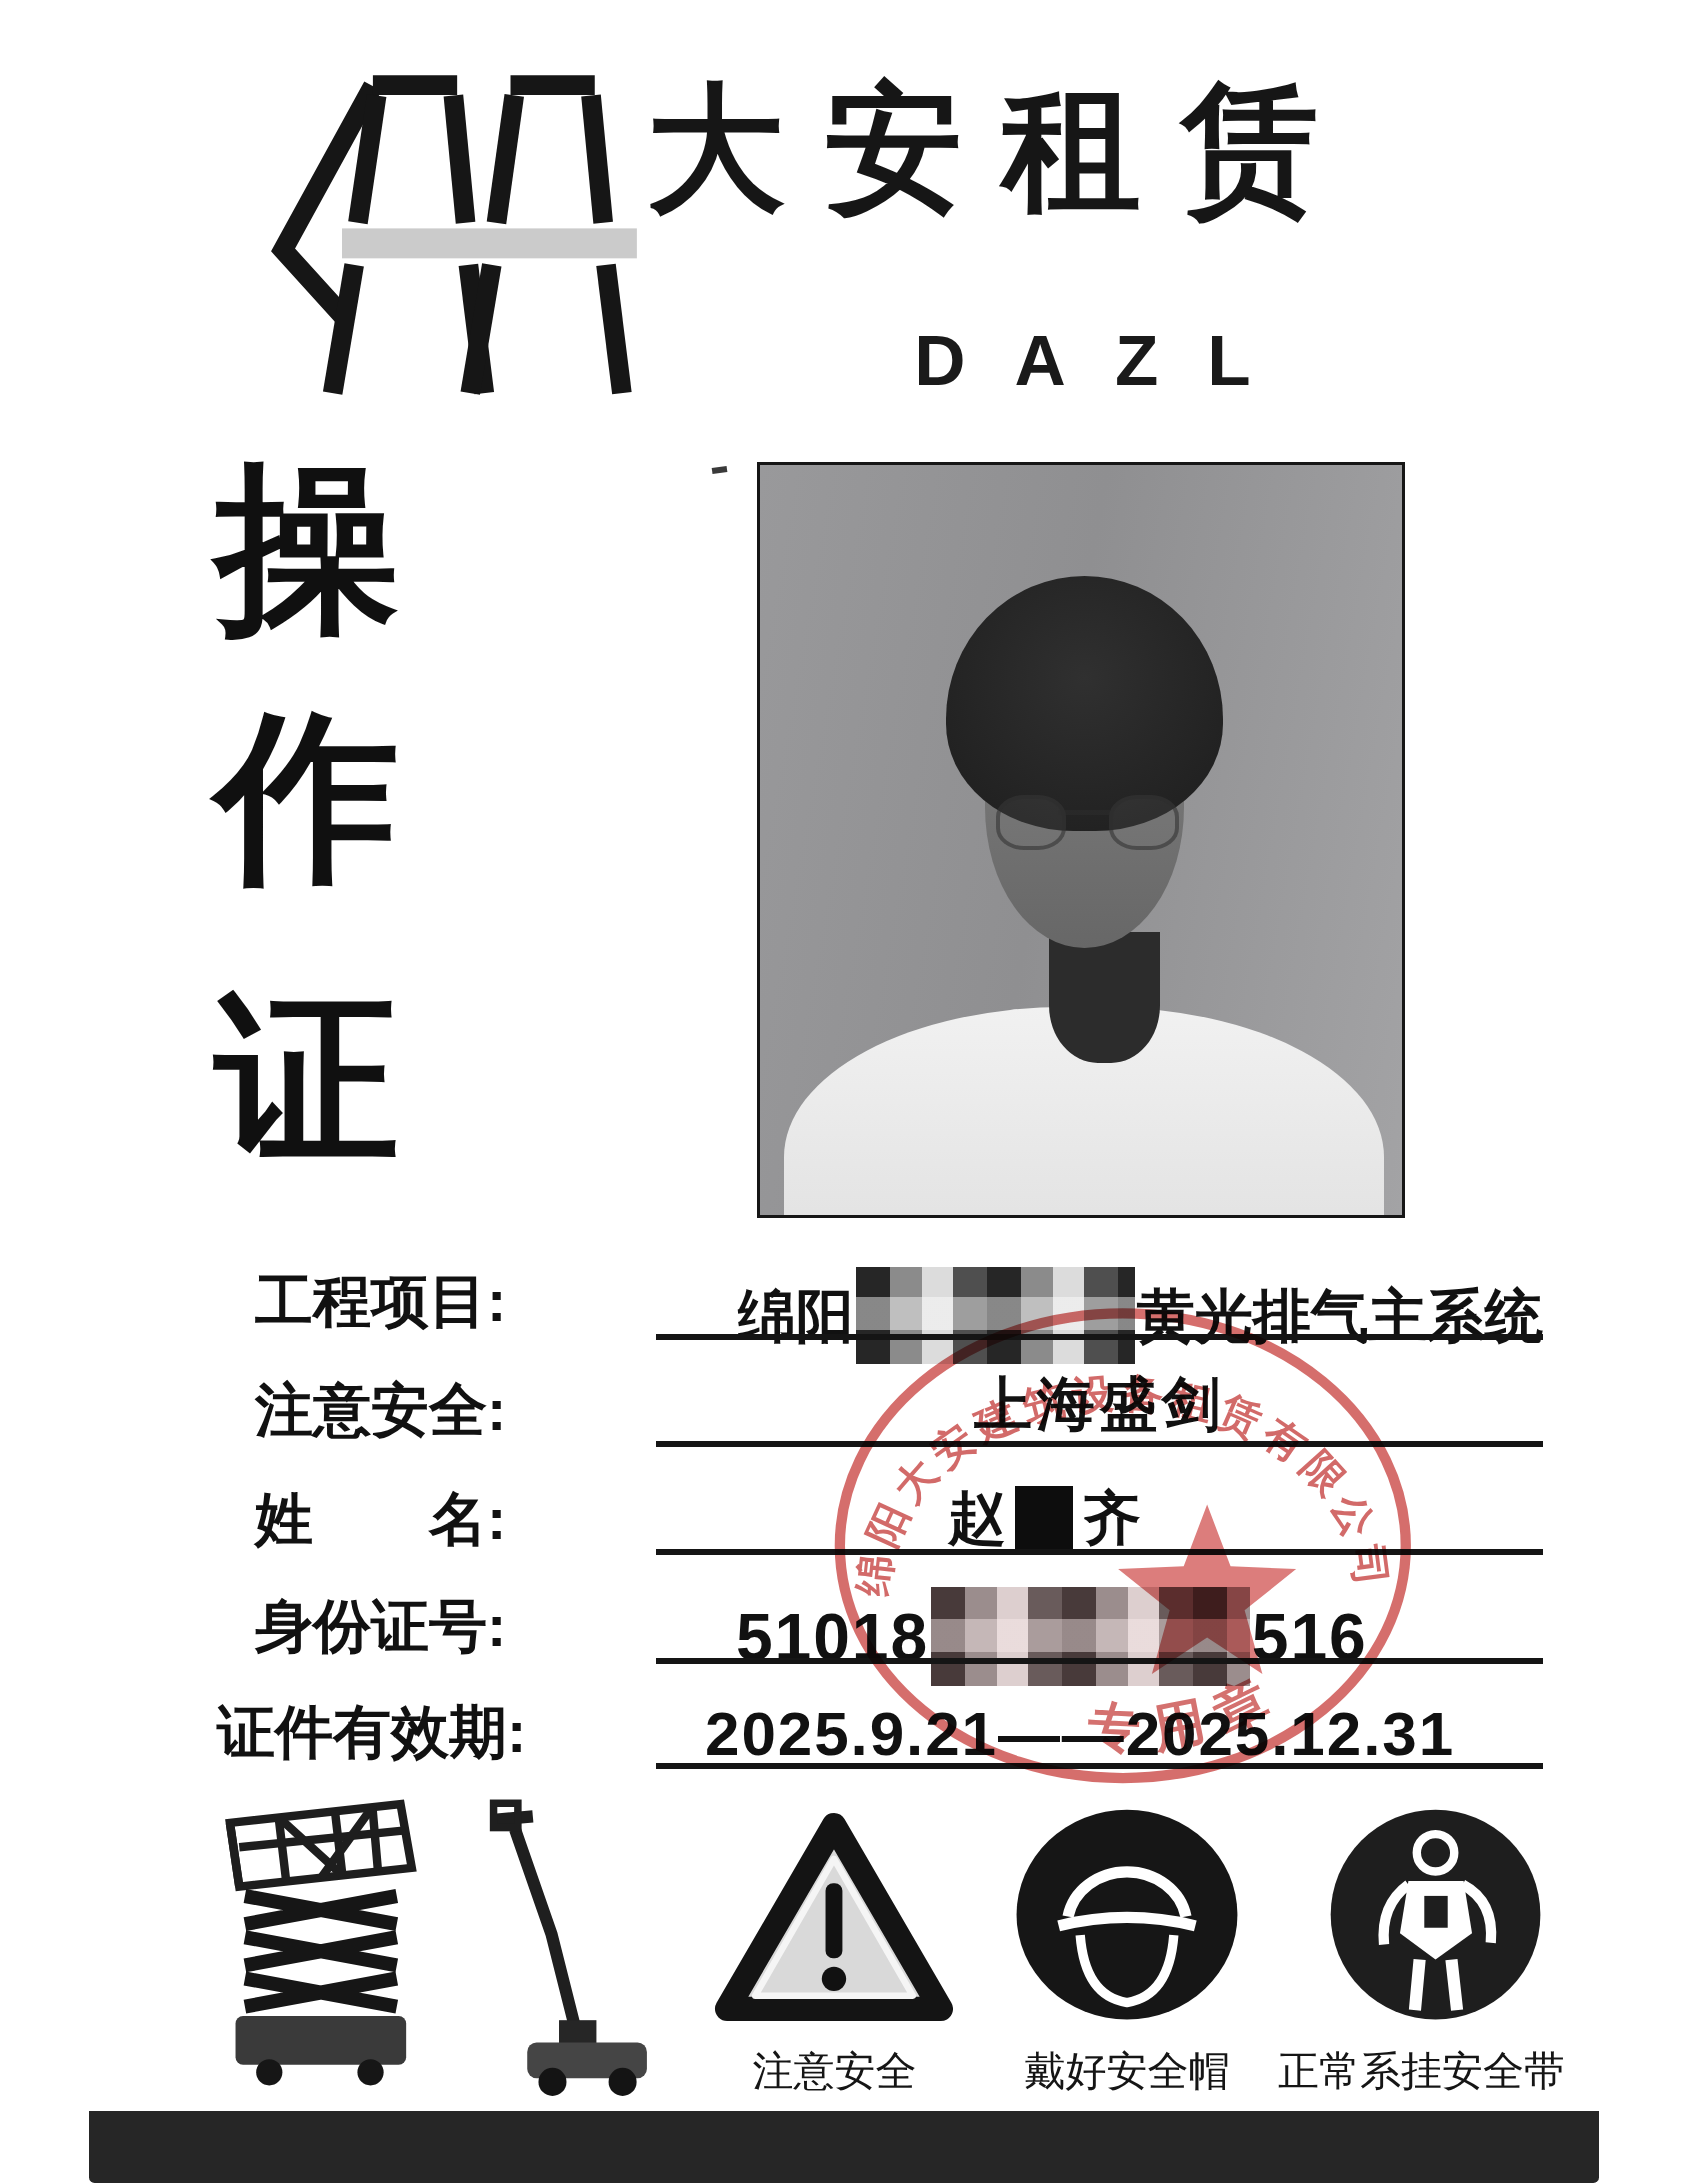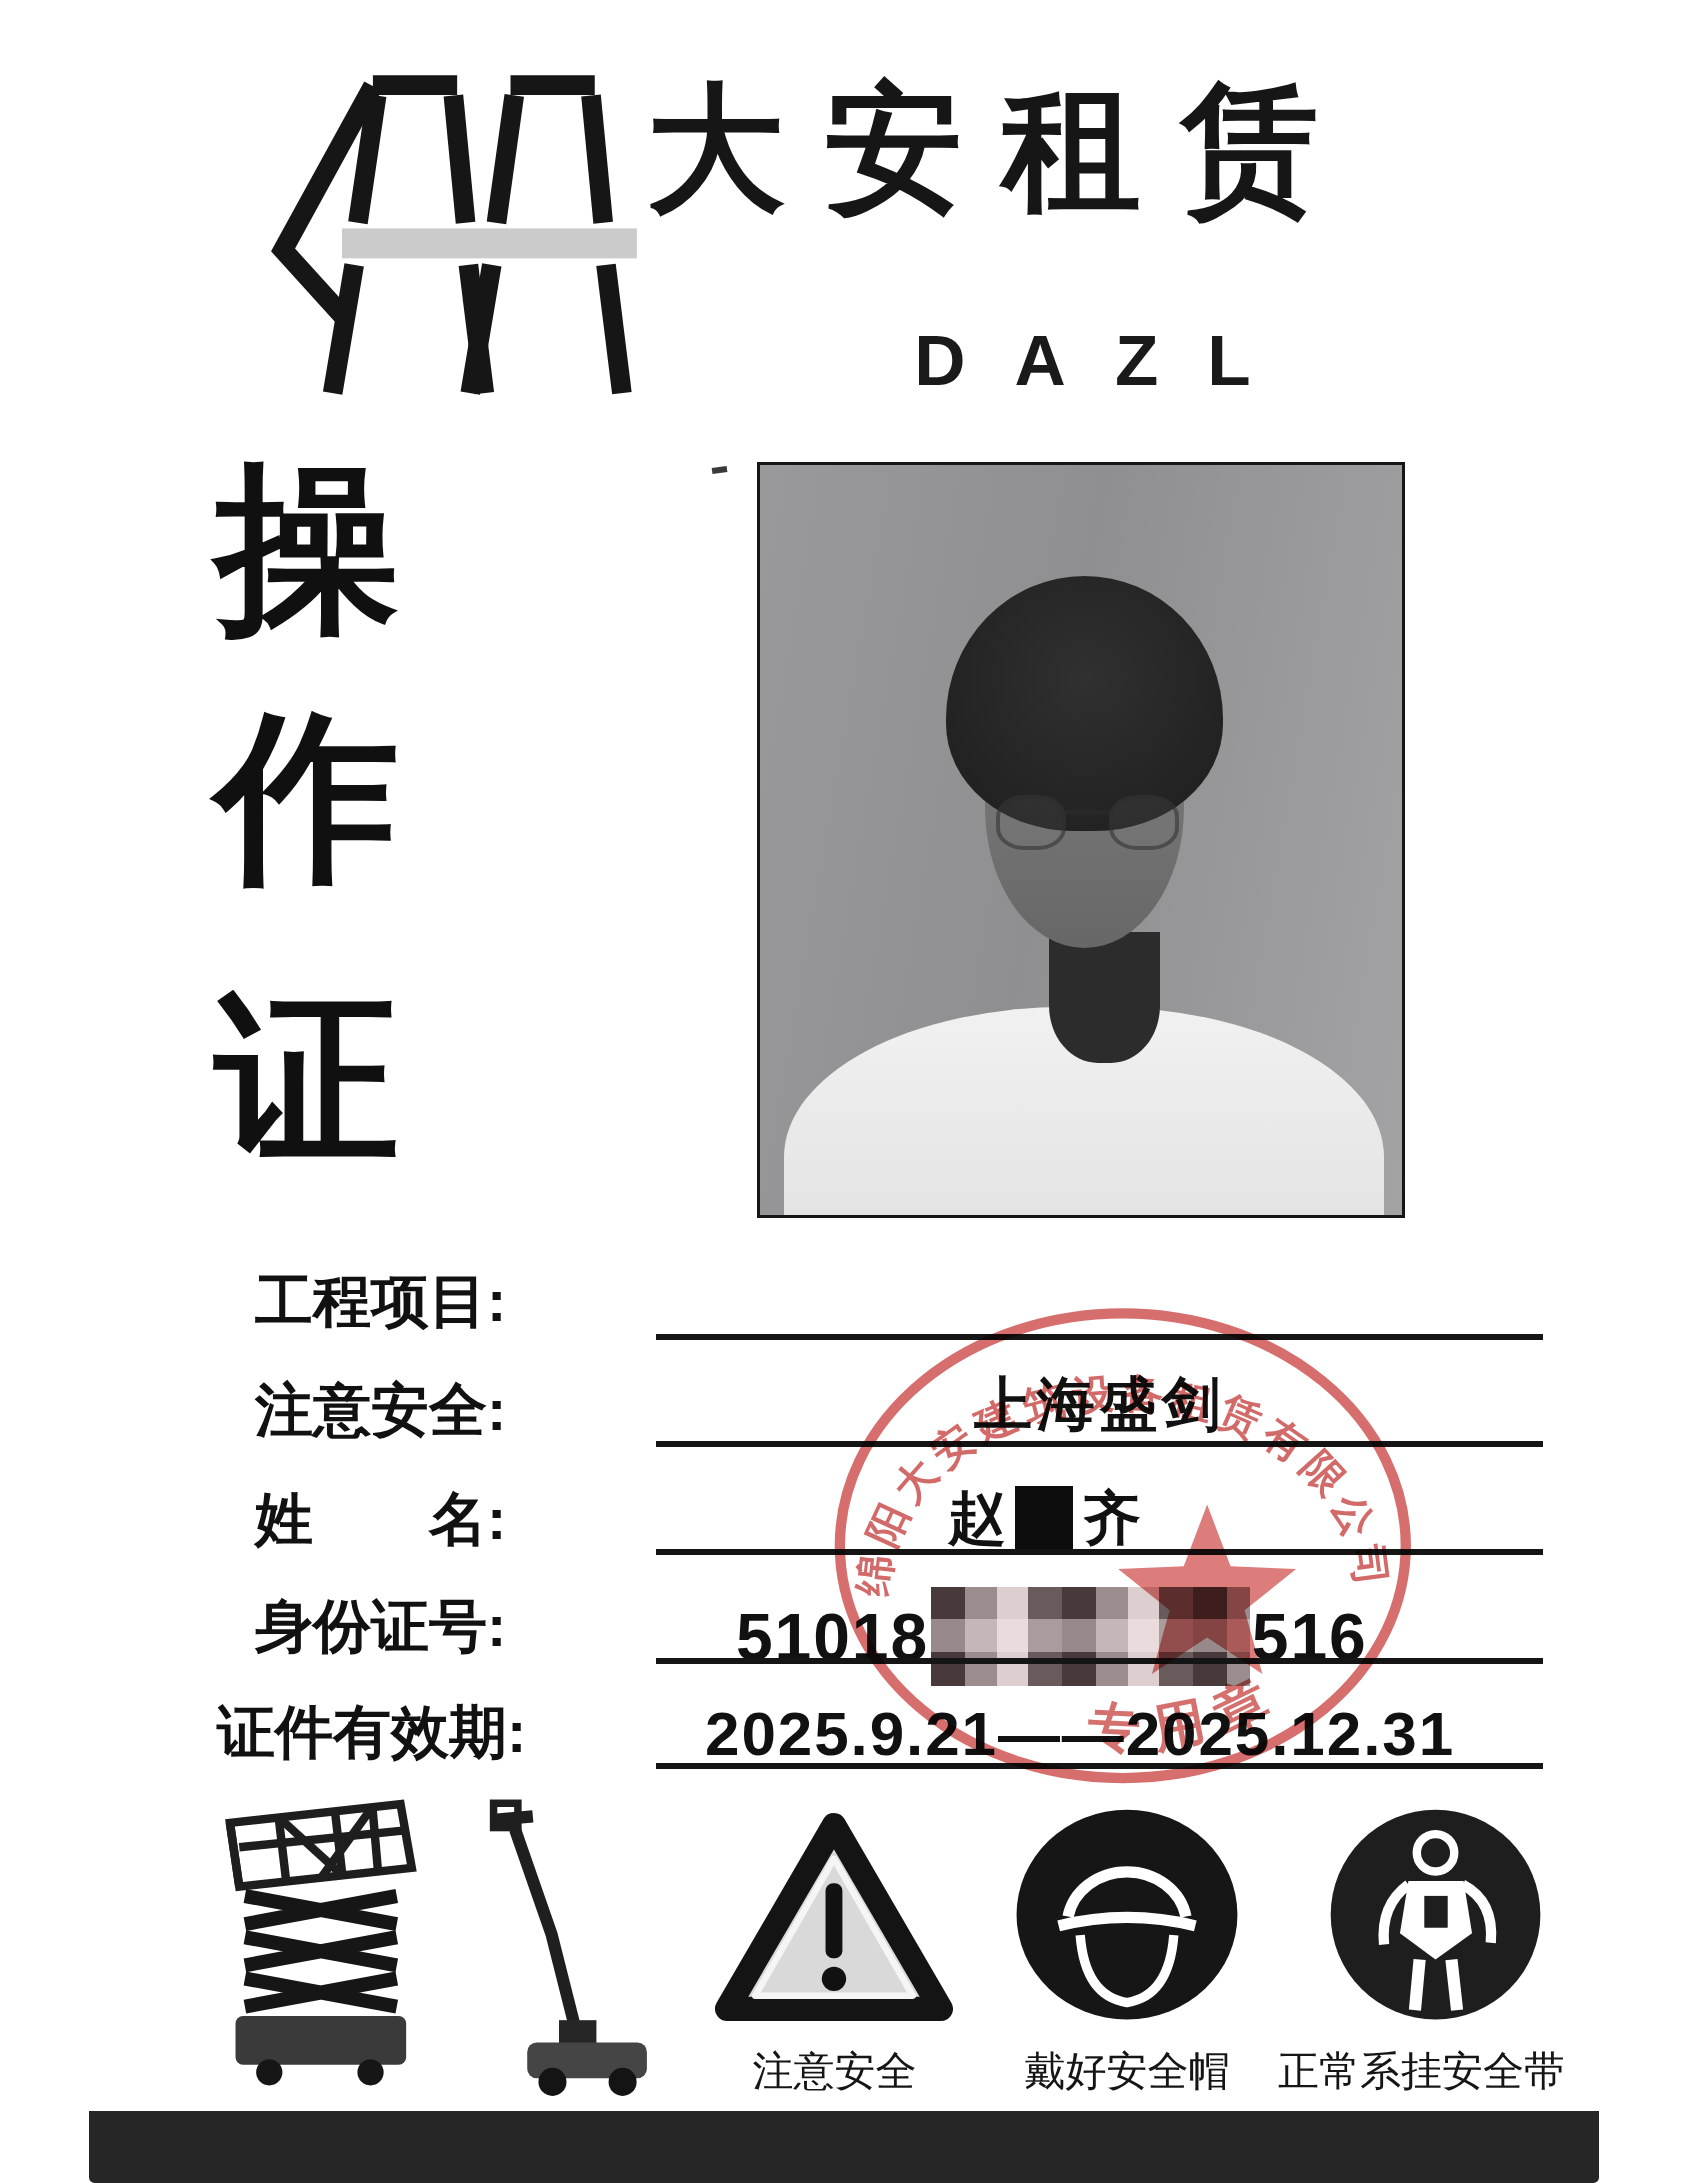--- a/index.html
+++ b/index.html
@@ -94,20 +94,25 @@
     <div class="collar"></div>
     <div class="neck"></div>
     <div class="face"></div>
     <div class="hair"></div>
     <div class="lens l"></div>
     <div class="lens r"></div>
     <div class="bridge"></div>
   </div>
 
   <div class="abs flabel" style="left:255px;top:1272px;">工程项目:</div>
+  <div class="abs frow" style="left:738px;top:1267px;">
+    <span class="fvalue">绵阳</span>
+    <span class="mosaic" style="width:279px;height:97px;margin:0 1.9px;"></span>
+    <span class="fvalue">黄光排气主系统</span>
+  </div>
   <div class="abs underline" style="top:1334px;"></div>
 
   <div class="abs flabel" style="left:255px;top:1381px;">注意安全:</div>
   <div class="abs fvalue" style="left:974px;top:1375px;letter-spacing:4.7px;">上海盛剑</div>
   <div class="abs underline" style="top:1441px;"></div>
 
   <div class="abs flabel" style="left:255px;top:1490px;">姓　　名:</div>
   <div class="abs frow" style="left:948px;top:1486px;">
     <span class="fvalue">赵</span>
     <span class="censor" style="width:58px;height:64px;margin:0 9.4px;display:inline-block;"></span>

